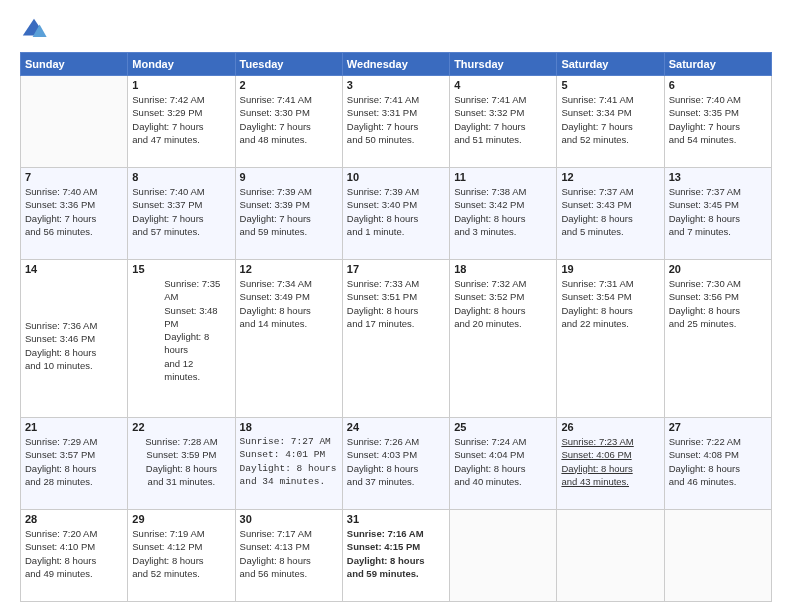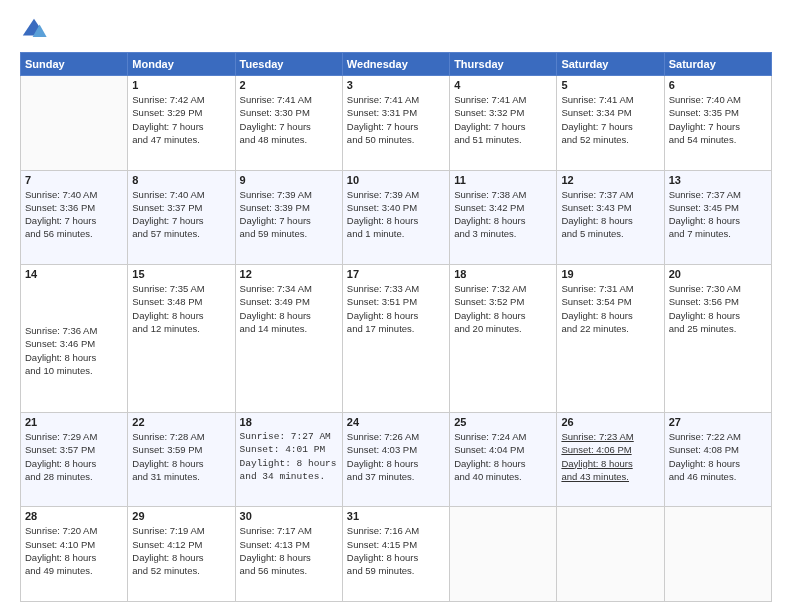--- a/index.html
+++ b/index.html
@@ -226,21 +226,21 @@
         <tr>
           <td>
             <div class="day-number">14</div>
             <div class="day-info" style="white-space: pre-line; margin-top: 44px;">Sunrise: 7:36 AM
 Sunset: 3:46 PM
 Daylight: 8 hours
 and 10 minutes.</div>
           </td>
           <td>
             <div class="day-number">15</div>
-            <div class="day-info" style="white-space: pre-line;">Sunrise: 7:35 AM
+            <div class="day-info" style="white-space: pre-line; margin-left: 32px;">Sunrise: 7:35 AM
 Sunset: 3:48 PM
 Daylight: 8 hours
 and 12 minutes.</div>
           </td>
           <td>
             <div class="day-number">12</div>
             <div class="day-info" style="white-space: pre-line;">Sunrise: 7:34 AM
 Sunset: 3:49 PM
 Daylight: 8 hours
 and 14 minutes.</div>
@@ -277,21 +277,21 @@
         <tr>
           <td>
             <div class="day-number">21</div>
             <div class="day-info" style="white-space: pre-line;">Sunrise: 7:29 AM
 Sunset: 3:57 PM
 Daylight: 8 hours
 and 28 minutes.</div>
           </td>
           <td>
             <div class="day-number">22</div>
-            <div class="day-info" style="white-space: pre-line;">Sunrise: 7:28 AM
+            <div class="day-info" style="white-space: pre-line; text-align: center;">Sunrise: 7:28 AM
 Sunset: 3:59 PM
 Daylight: 8 hours
 and 31 minutes.</div>
           </td>
           <td>
             <div class="day-number">18</div>
             <div class="day-info" style="white-space: pre-line; font-family: Liberation Mono, monospace;">Sunrise: 7:27 AM
 Sunset: 4:01 PM
 Daylight: 8 hours
 and 34 minutes.</div>
@@ -342,21 +342,21 @@
           </td>
           <td>
             <div class="day-number">30</div>
             <div class="day-info" style="white-space: pre-line;">Sunrise: 7:17 AM
 Sunset: 4:13 PM
 Daylight: 8 hours
 and 56 minutes.</div>
           </td>
           <td>
             <div class="day-number">31</div>
-            <div class="day-info" style="white-space: pre-line;">Sunrise: 7:16 AM
+            <div class="day-info" style="white-space: pre-line; font-weight: bold;">Sunrise: 7:16 AM
 Sunset: 4:15 PM
 Daylight: 8 hours
 and 59 minutes.</div>
           </td>
           <td class="empty"></td>
           <td class="empty"></td>
           <td class="empty"></td>
         </tr>
       </tbody>
   </table>

